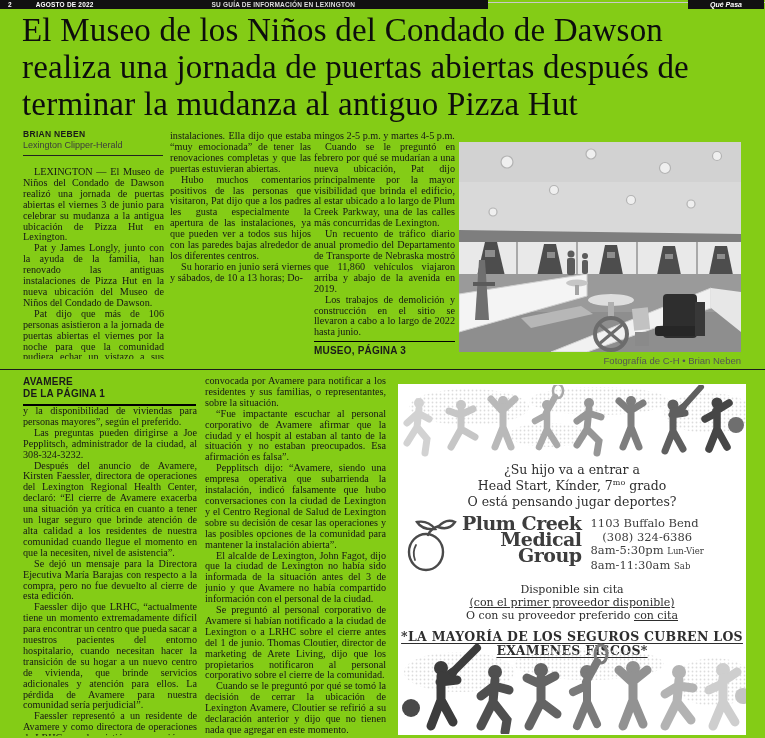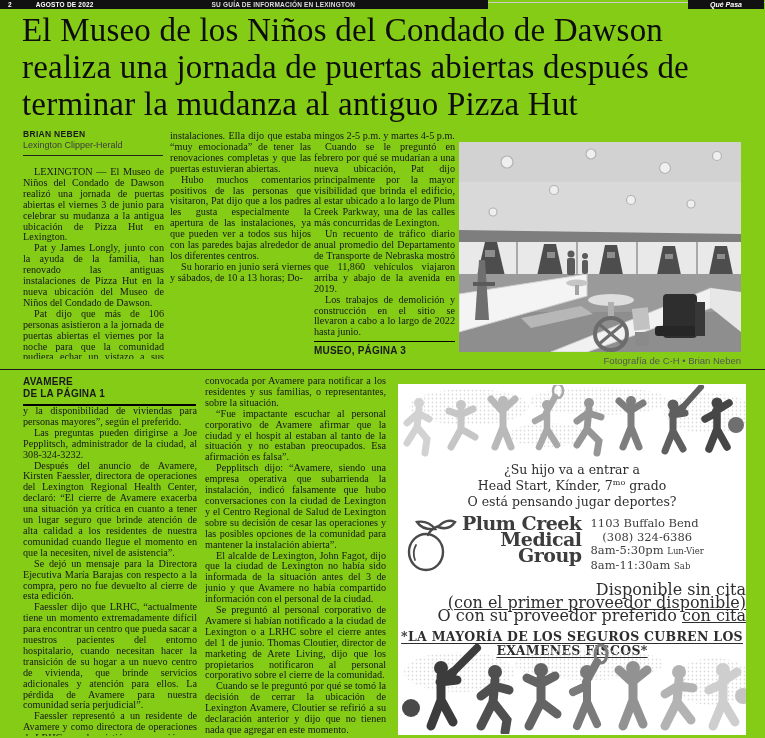--- a/index.html
+++ b/index.html
@@ -62,21 +62,21 @@
   .q2 sup { font-size:8px; }
   .q3 { font-size:12.5px; margin-top:1px; }
   .q4 { font-size:13px; font-weight:bold; letter-spacing:.4px; margin-top:3px; }
   .logo-row { display:flex; justify-content:flex-start; align-items:flex-start; margin-top:6px; }
   .plum-icon { width:62px; height:58px; margin-top:2px; }
   .clinic-name { text-align:right; font-size:19px; line-height:16px; font-weight:bold; color:#3d3d3d;
                  letter-spacing:-0.5px; margin-left:2px; }
   .clinic-contact { margin-left:9px; font-size:11.5px; line-height:13.5px; color:#3d3d3d; padding-top:2px; }
   .clinic-contact .ph { text-align:center; }
   .clinic-contact .small { font-size:8.5px; }
-  .walkin { text-align:right; font-size:16px; line-height:13px; margin-top:8px; }
+  .walkin { text-align:center; font-size:11px; line-height:13px; margin-top:8px; }
   .u { text-decoration:underline; text-underline-offset:1px; }
   .insurance { text-align:center; font-size:12.5px; font-weight:bold; line-height:14px; margin-top:8px;
                letter-spacing:.3px; }
   .insurance span { text-decoration:underline; text-underline-offset:1.5px; }
 </style>
 </head>
 <body>
 
 <div class="page">
 

